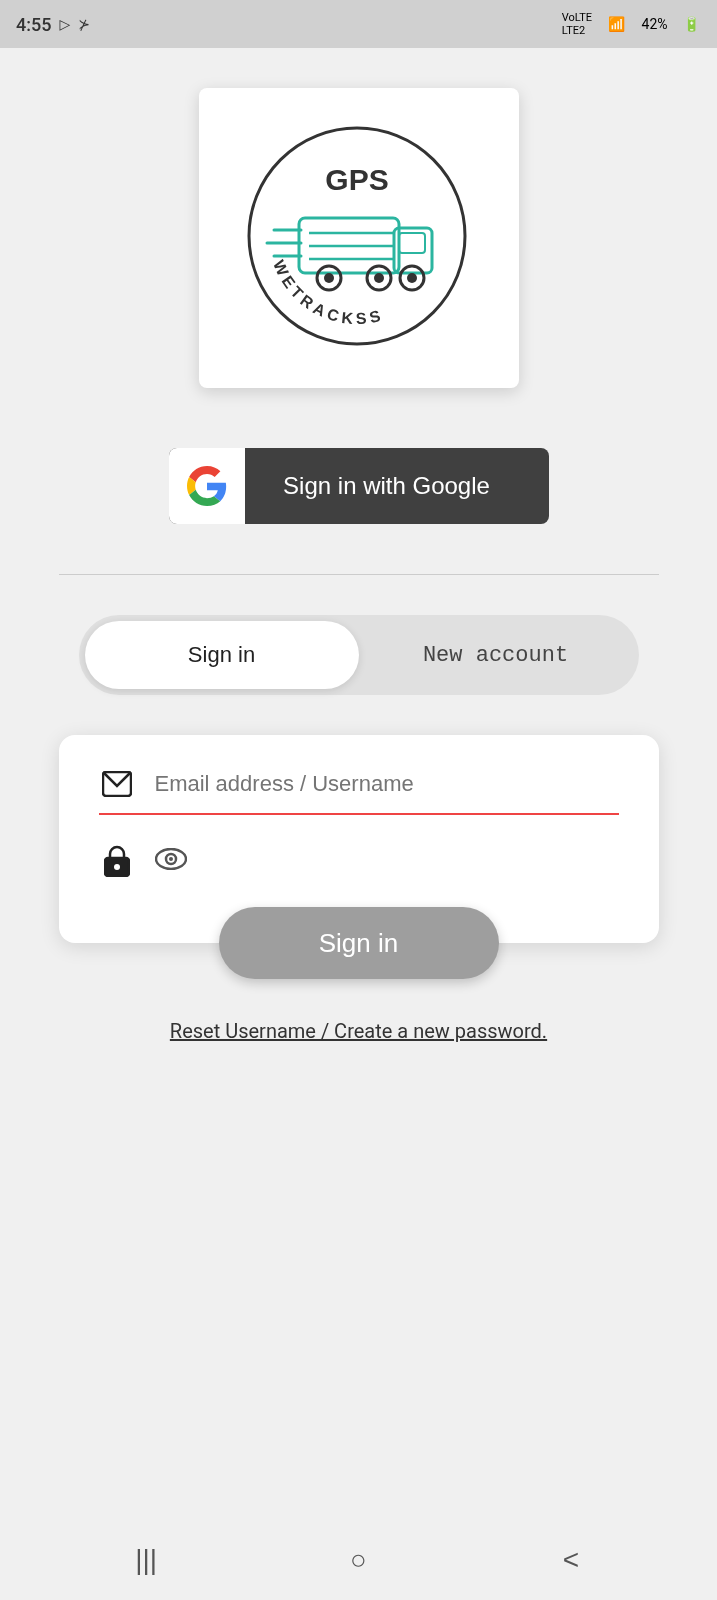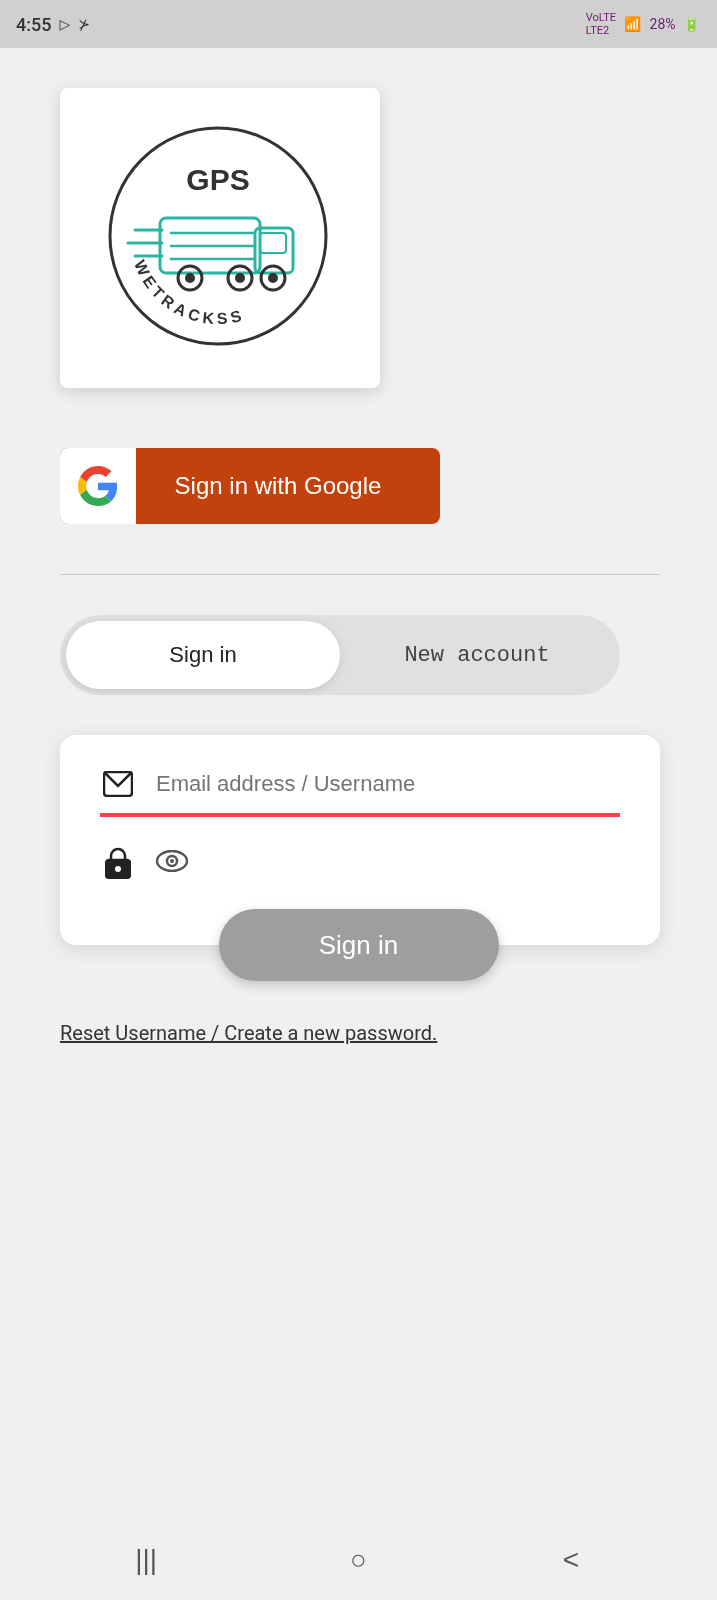--- a/index.html
+++ b/index.html
@@ -29,33 +29,33 @@
     .status-bar-left {
       font-size: 18px;
       font-weight: 500;
       color: #333;
       display: flex;
       align-items: center;
       gap: 8px;
     }
     .status-bar-right {
       font-size: 14px;
-      color: #701a75;
-      display: flex;
-      align-items: center;
-      gap: 8px;
+      color: #000000;
+      display: flex;
+      align-items: center;
+      gap: 16px;
     }
 
     
     .main-content {
       width: 100%;
       flex: 1;
       display: flex;
       flex-direction: column;
-      align-items: flex-start;
+      align-items: center;
       padding: 40px 60px 30px;
     }
 
     
     .logo-card {
       width: 320px;
       height: 300px;
       background: white;
       border-radius: 8px;
       box-shadow: 0 4px 16px rgba(0,0,0,0.15);
@@ -67,21 +67,21 @@
 
     .logo-svg-container {
       width: 240px;
       height: 240px;
     }
 
     
     .google-signin-btn {
       width: 380px;
       height: 76px;
-      background-color: #c2410c;
+      background-color: #404040;
       border-radius: 8px;
       display: flex;
       align-items: center;
       cursor: pointer;
       margin-bottom: 50px;
       border: none;
       overflow: hidden;
     }
     .google-icon-box {
       width: 76px;
@@ -153,21 +153,21 @@
       padding: 36px 40px 50px;
       position: relative;
       margin-bottom: 0;
     }
 
     .input-row {
       display: flex;
       align-items: center;
       gap: 20px;
       padding-bottom: 16px;
-      border-bottom: 4px solid #ef4444;
+      border-bottom: 2px solid #ef4444;
       margin-bottom: 30px;
     }
     .input-row:last-of-type {
       margin-bottom: 0;
     }
 
     .input-icon {
       font-size: 28px;
       color: #333;
       width: 36px;
@@ -248,21 +248,21 @@
 
 <div class="status-bar">
   <div class="status-bar-left">
     <span>4:55</span>
     <span style="font-size:14px;">▷</span>
     <span style="font-size:14px;">⊁</span>
   </div>
   <div class="status-bar-right">
     <span style="font-size:11px;">VoLTE<br>LTE2</span>
     <span>📶</span>
-    <span>28%</span>
+    <span>42%</span>
     <span>🔋</span>
   </div>
 </div>
 
 <div class="main-content">
 
   <div class="logo-card">
     <div class="logo-svg-container">
       <svg viewBox="0 0 240 240" xmlns="http://www.w3.org/2000/svg">
 

